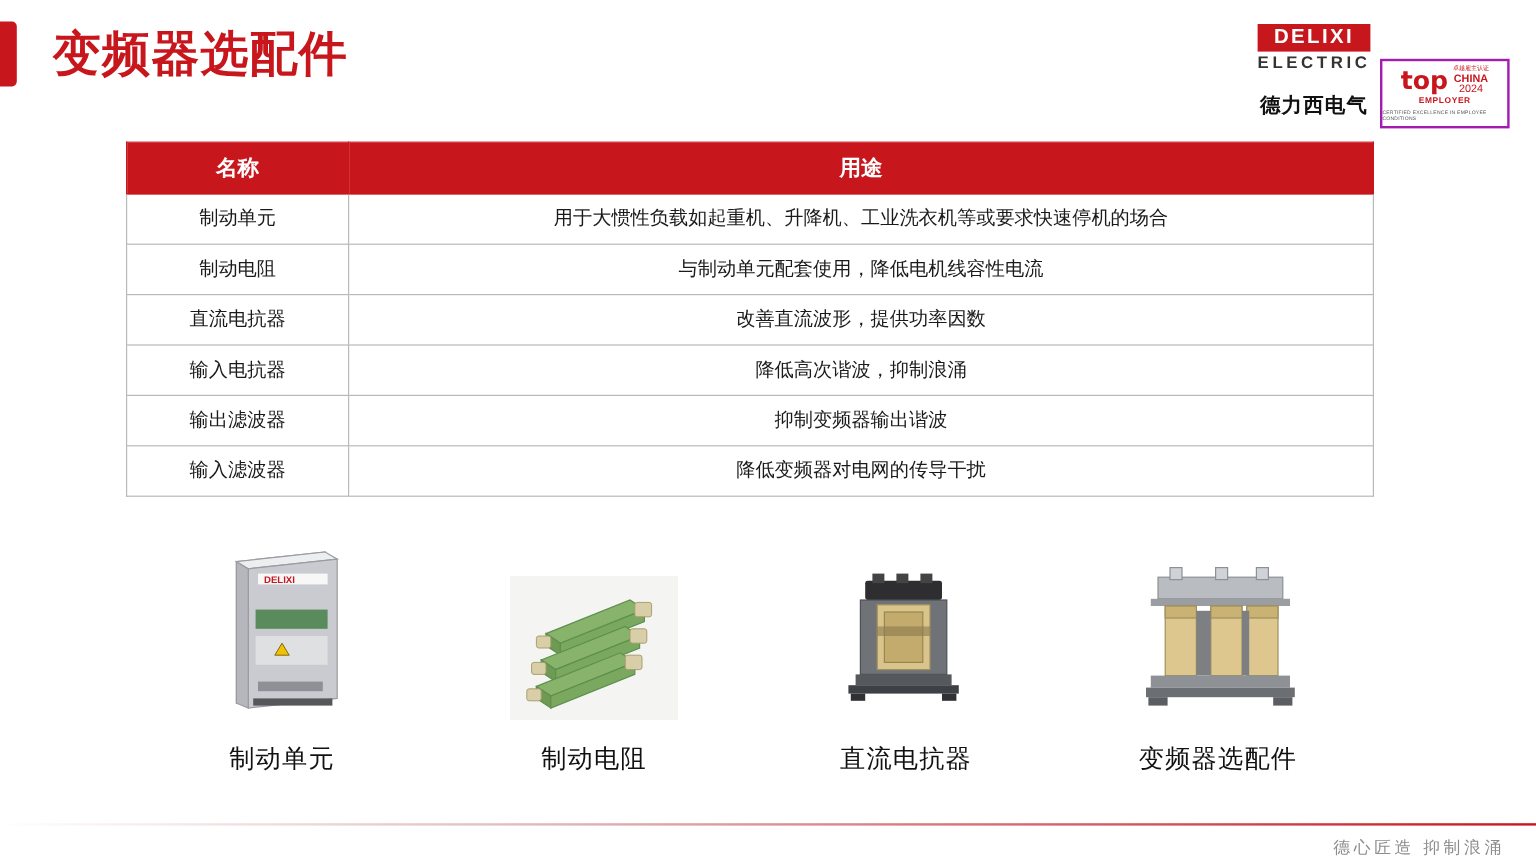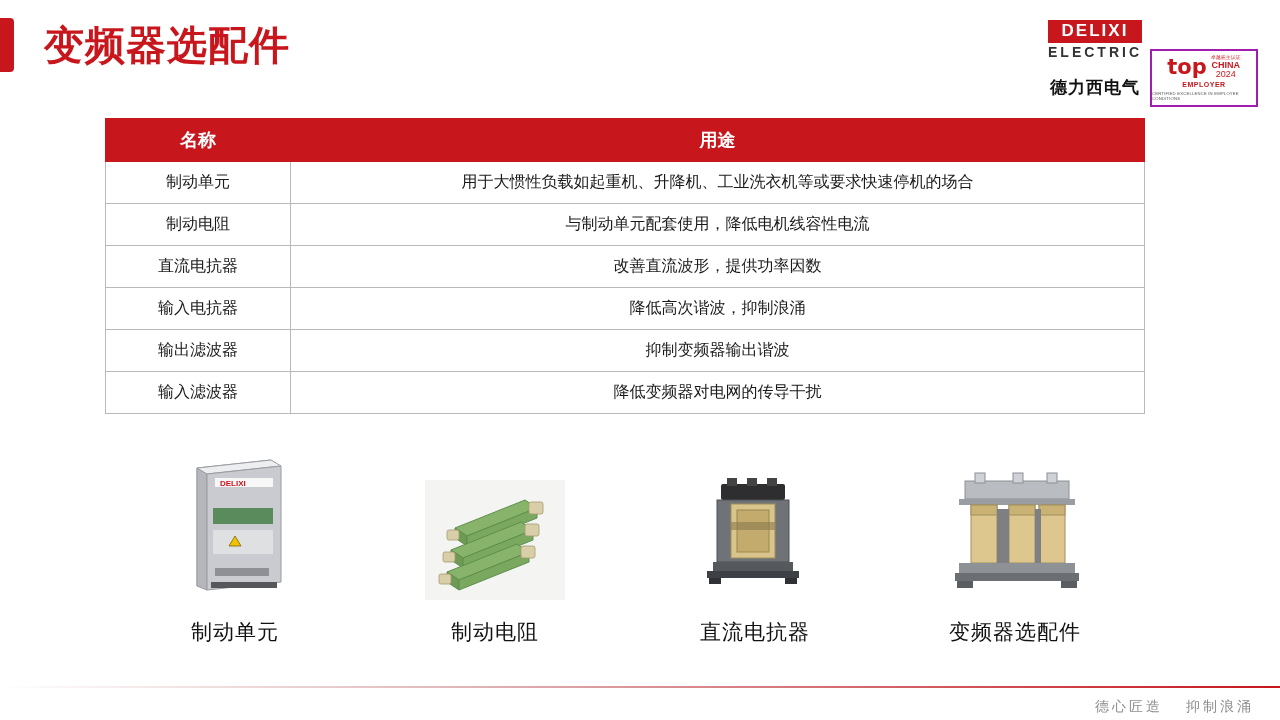--- a/index.html
+++ b/index.html
@@ -166,21 +166,21 @@
     height: 2px;
     background: linear-gradient(to right, #ffffff 0%, #e0b9bb 35%, #c8161d 100%);
   }
   .footer-text {
     position: absolute;
     right: 26px; bottom: 4px;
     font-size: 14px;
     color: #8d8d8d;
     letter-spacing: 3px;
   }
-  .footer-text span { margin-left: 16px; }
+  .footer-text span { }
 </style>
 </head>
 <body>
 
 <div class="slide">
 
   <div class="title-bar">
     <div class="title-mark"></div>
     <div class="slide-title">变频器选配件</div>
   </div>

